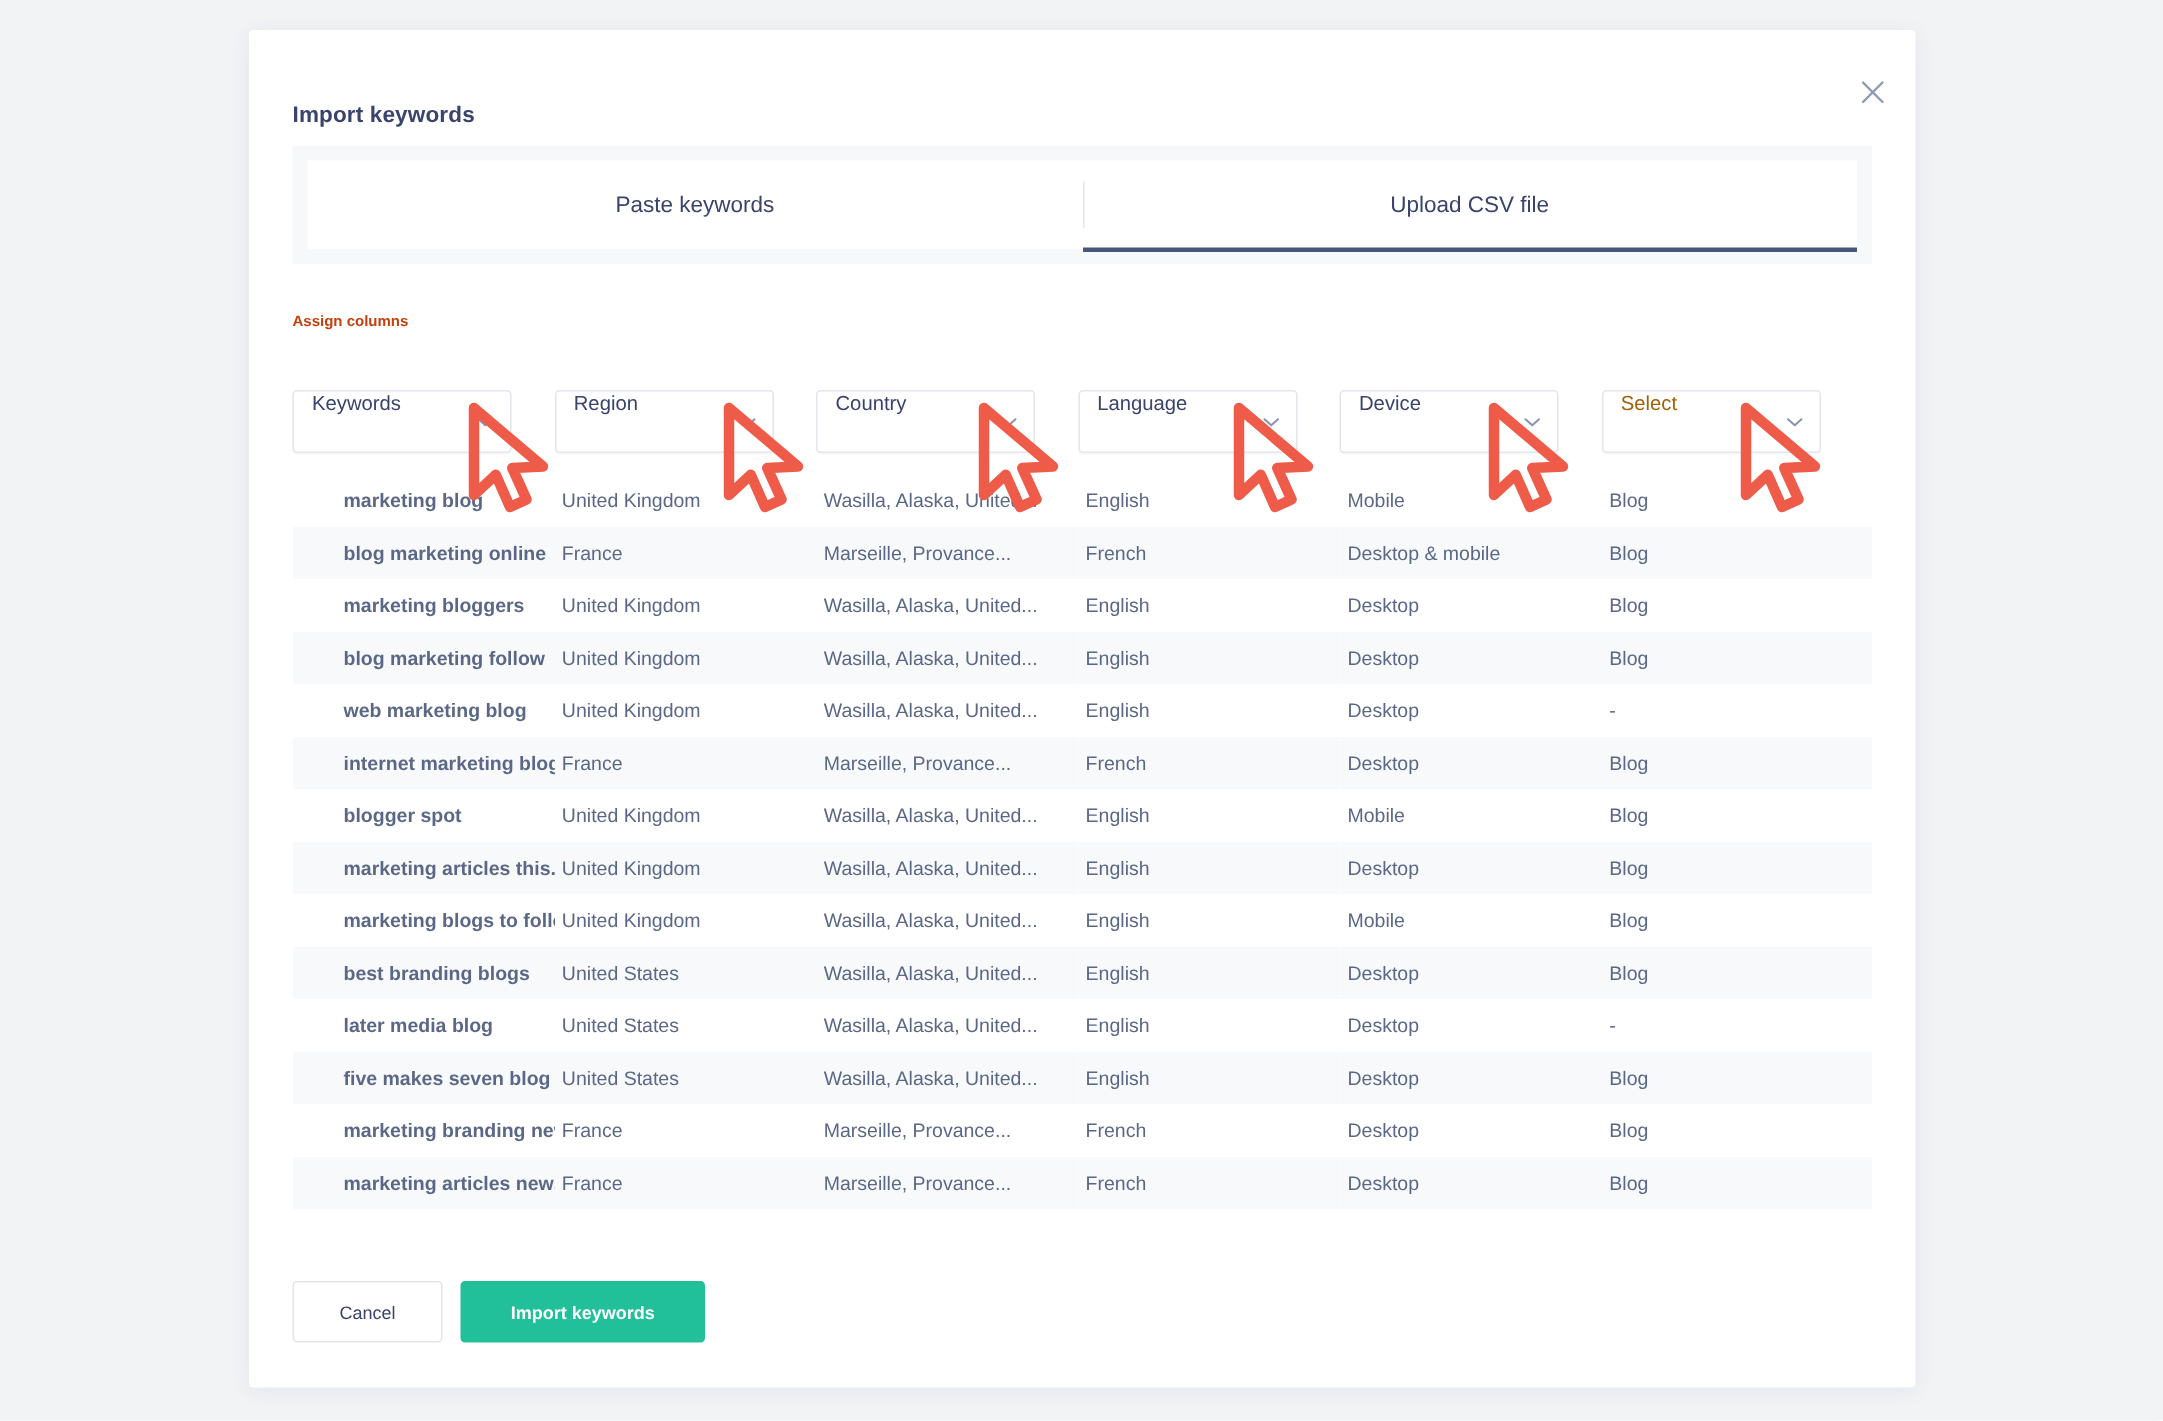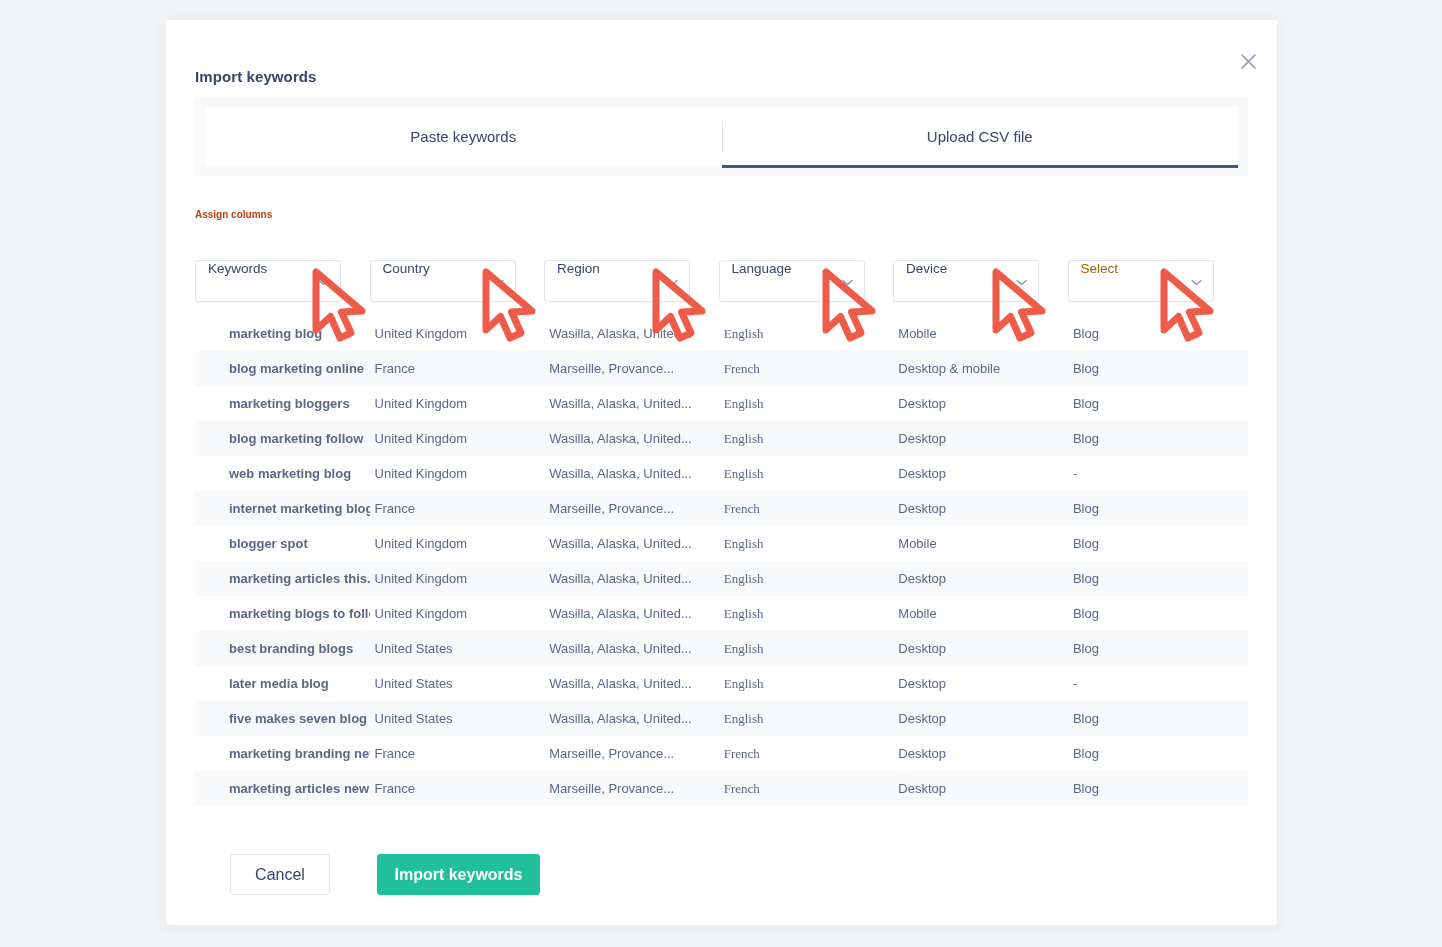--- a/index.html
+++ b/index.html
@@ -182,42 +182,41 @@
   table.kw-table tr:nth-child(odd)  { background: #ffffff; }
 
   td.c-kw {
     width: 174.5px;
     padding-left: 34px;
     font-weight: bold;
     color: #39436b;
   }
   td.c-country  { width: 174.5px; padding-left: 5px; }
   td.c-region   { width: 174.5px; padding-left: 5px; }
-  td.c-language { width: 174.5px; padding-left: 5px; font-family: Liberation Serif, serif; }
+  td.c-language { width: 174.5px; padding-left: 5px; }
   td.c-device   { width: 174.5px; padding-left: 5px; }
   td.c-extra    { width: 180px;   padding-left: 5px; }
 
   
   .footer {
     position: absolute;
     left: 29px;
     top: 834px;
     display: flex;
     gap: 12px;
   }
   .btn {
     height: 41px;
     border-radius: 3px;
-    font-size: 16px;
+    font-size: 12px;
     font-family: inherit;
     cursor: pointer;
     display: flex;
     align-items: center;
     justify-content: center;
-    margin-left: 35px;
   }
   .btn-cancel {
     width: 100px;
     background: #ffffff;
     border: 1px solid #e2e5ec;
     color: #39436b;
   }
   .btn-primary {
     width: 163px;
     background: #21bf9a;
@@ -271,31 +270,31 @@
             <span class="sel-label">Keywords</span>
             <span class="chev">
               <svg width="11" height="7" viewBox="0 0 11 7">
                   <path d="M1 1.5 L5.5 5.5 L10 1.5" stroke="#8791b0" stroke-width="1.3" fill="none" stroke-linecap="round" stroke-linejoin="round"></path>
                 </svg>
             </span>
           </div>
         </div>
         <div class="sel-cell">
           <div class="select-box">
+            <span class="sel-label">Region</span>
+            <span class="chev">
+              <svg width="11" height="7" viewBox="0 0 11 7">
+                  <path d="M1 1.5 L5.5 5.5 L10 1.5" stroke="#8791b0" stroke-width="1.3" fill="none" stroke-linecap="round" stroke-linejoin="round"></path>
+                </svg>
+            </span>
+          </div>
+        </div>
+        <div class="sel-cell">
+          <div class="select-box">
             <span class="sel-label">Country</span>
-            <span class="chev">
-              <svg width="11" height="7" viewBox="0 0 11 7">
-                  <path d="M1 1.5 L5.5 5.5 L10 1.5" stroke="#8791b0" stroke-width="1.3" fill="none" stroke-linecap="round" stroke-linejoin="round"></path>
-                </svg>
-            </span>
-          </div>
-        </div>
-        <div class="sel-cell">
-          <div class="select-box">
-            <span class="sel-label">Region</span>
             <span class="chev">
               <svg width="11" height="7" viewBox="0 0 11 7">
                   <path d="M1 1.5 L5.5 5.5 L10 1.5" stroke="#8791b0" stroke-width="1.3" fill="none" stroke-linecap="round" stroke-linejoin="round"></path>
                 </svg>
             </span>
           </div>
         </div>
         <div class="sel-cell">
           <div class="select-box">
             <span class="sel-label">Language</span>

